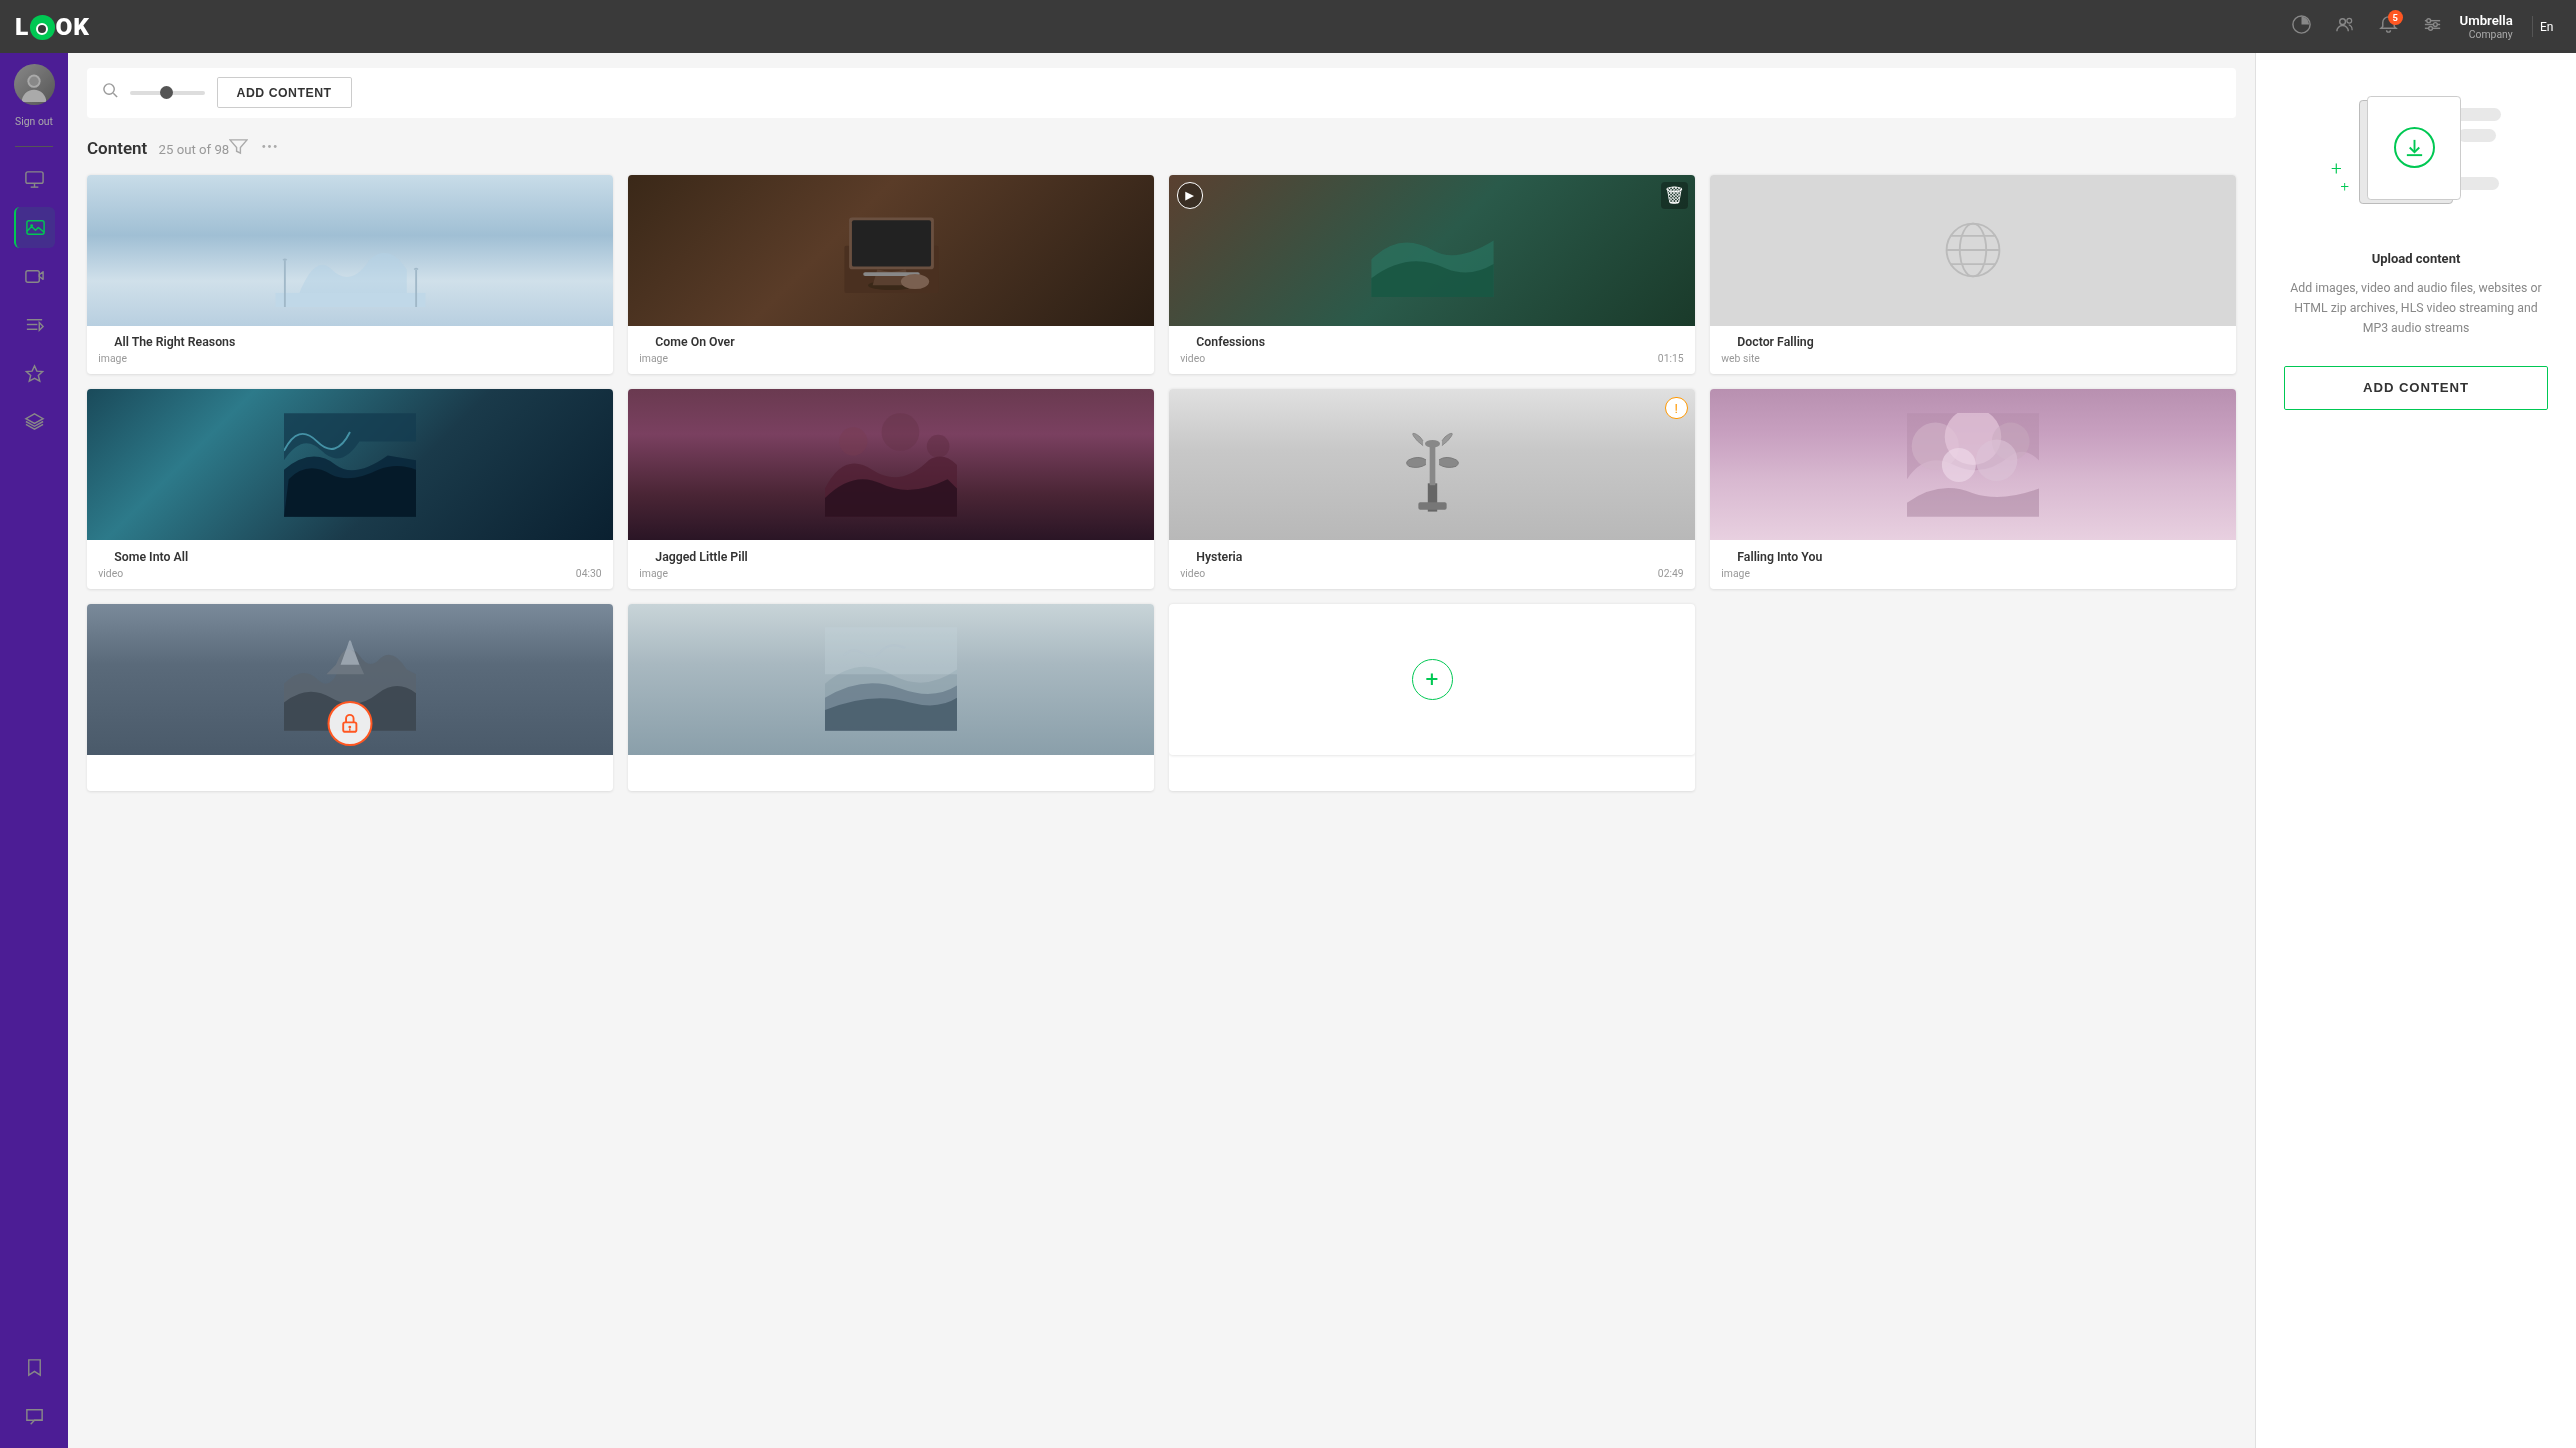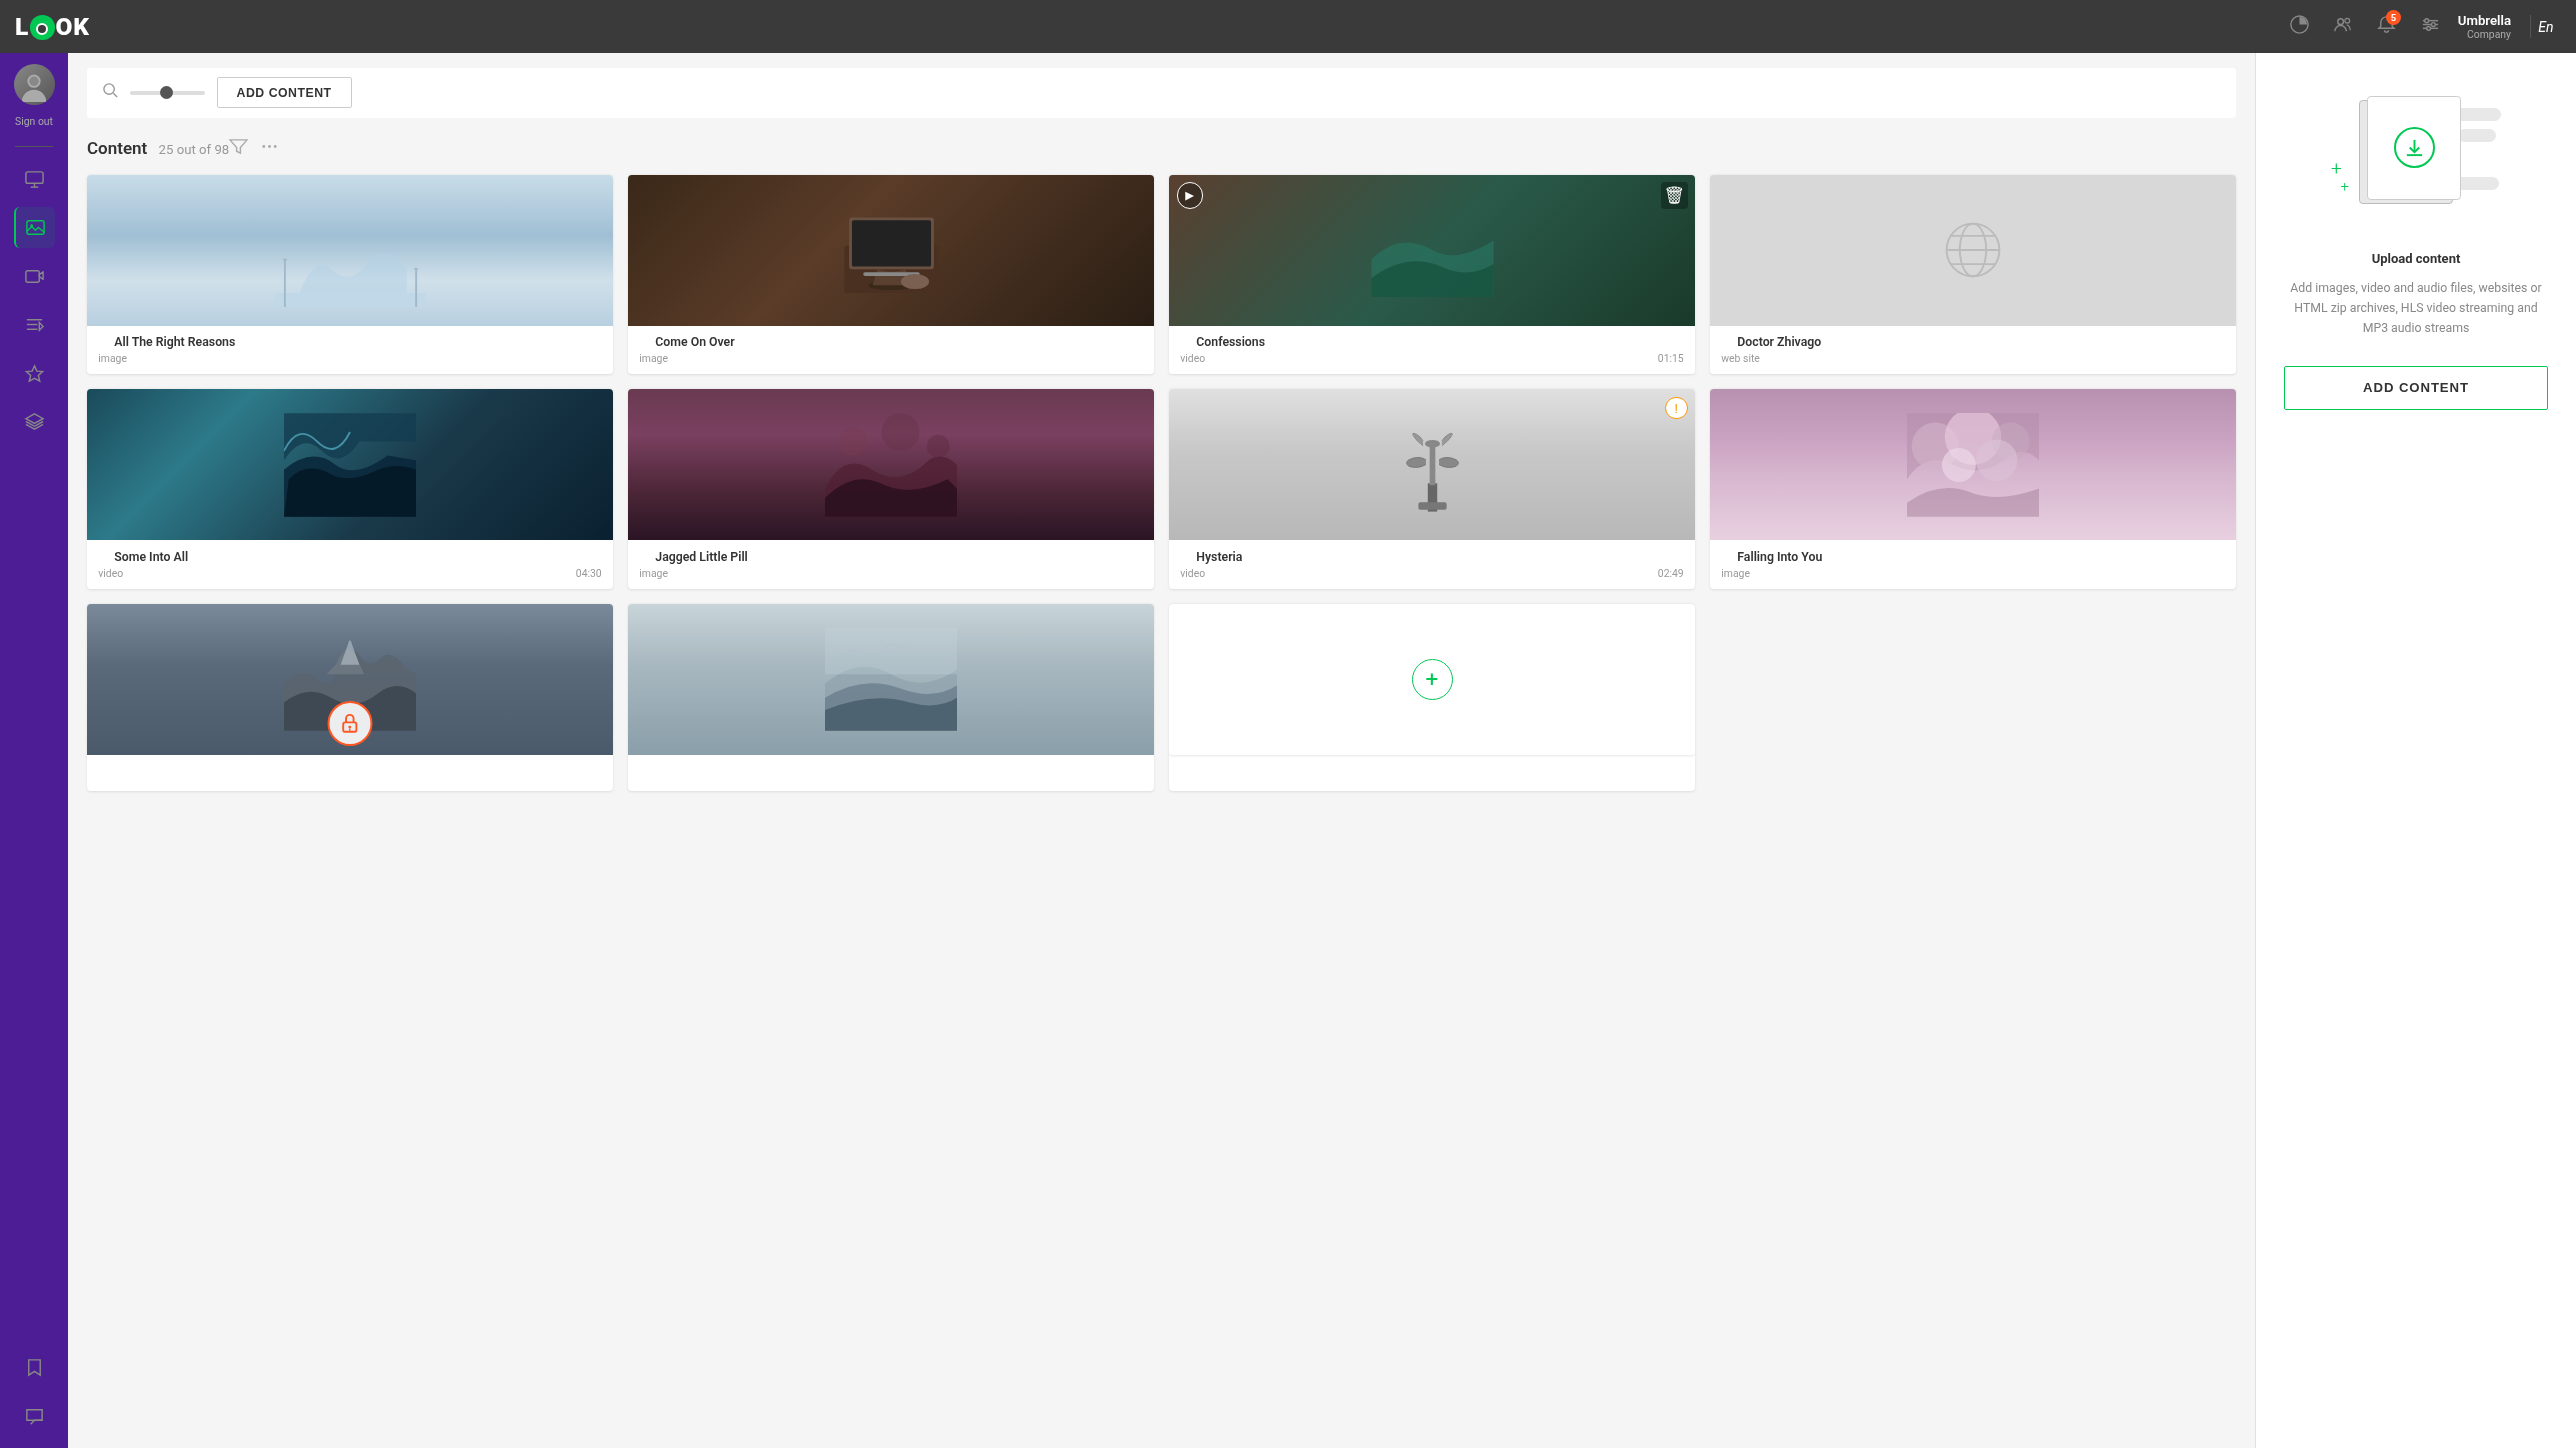--- a/index.html
+++ b/index.html
@@ -41,25 +41,24 @@
     }
     .company-info {
       color: white;
       text-align: right;
       cursor: pointer;
     }
     .company-name { font-size: 13.2px; font-weight: 600; }
     .company-sub { font-size: 10.4px; color: #aaa; }
     .lang-selector {
       color: white;
-      font-size: 14px;
+      font-size: 12px;
       padding: 3.8px 7.5px;
       border-left: 0.9px solid #555;
       margin-left: 7.5px;
-      font-style: italic;
     }
 
     
     .main-layout {
       display: flex;
       flex: 1;
       overflow: hidden;
     }
 
     
@@ -647,21 +646,21 @@
             <svg width="66" height="66" viewBox="0 0 70 70" fill="none">
               <circle cx="35" cy="35" r="28" stroke="#bbb" stroke-width="2"></circle>
               <ellipse cx="35" cy="35" rx="14" ry="28" stroke="#bbb" stroke-width="2"></ellipse>
               <line x1="7" y1="35" x2="63" y2="35" stroke="#bbb" stroke-width="2"></line>
               <line x1="11" y1="20" x2="59" y2="20" stroke="#bbb" stroke-width="2"></line>
               <line x1="11" y1="50" x2="59" y2="50" stroke="#bbb" stroke-width="2"></line>
             </svg>
           </div>
         </div>
         <div class="card-info">
-          <div class="card-title">Doctor Zhivago</div>
+          <div class="card-title">Doctor Falling</div>
           <div class="card-meta">
             <span>web site</span>
           </div>
         </div>
       </div>
 
       <div class="card">
         <div class="card-thumb" style="background:linear-gradient(135deg, #1a4a5a 0%, #2d7a8a 25%, #1a3a4a 60%, #0a2030 100%);">
           <div style="width:100%;height:100%;display:flex;align-items:center;justify-content:center;">
             <svg width="132" height="104" viewBox="0 0 140 110">

